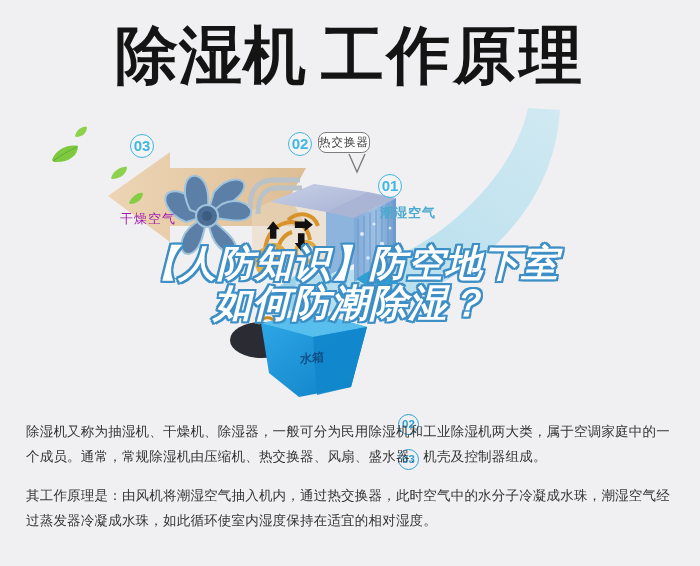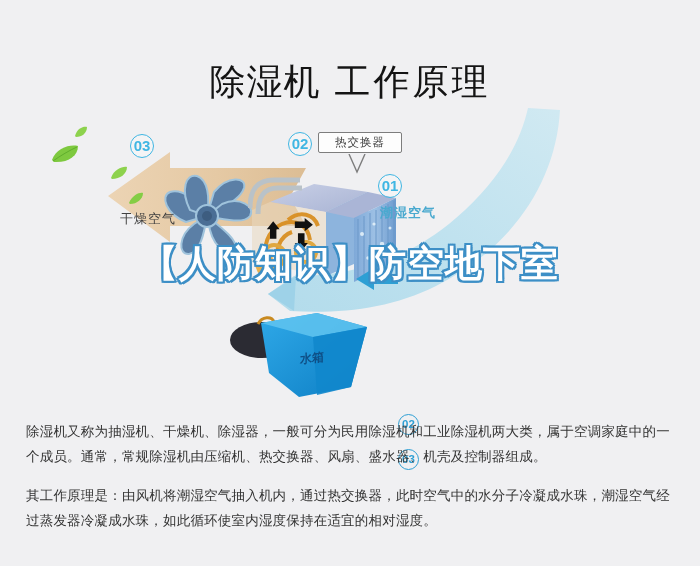--- a/index.html
+++ b/index.html
@@ -11,23 +11,23 @@
     position:relative;
   }
   .page{position:relative;width:700px;height:566px;background:#f0f0f2;}
 
   
   .title-wrap{
     position:absolute;left:0;top:24px;width:700px;
     text-align:center;
   }
   .title-wrap .t1,.title-wrap .t2{
-    font-size:36px;font-weight:normal;color:#141414;
+    font-size:63px;font-weight:bold;color:#141414;
     letter-spacing:1px;line-height:1;
-    display:inline-block;vertical-align:baseline;margin-top:40px;
+    display:inline-block;vertical-align:baseline;
   }
   .title-wrap .t2{margin-left:14px;letter-spacing:3px;text-align:center;}
 
   
   .stage{position:absolute;left:0;top:118px;width:700px;height:290px;}
 
   
   .swoosh{position:absolute;right:120px;top:-10px;width:320px;height:210px;overflow:visible;}
 
   
@@ -59,27 +59,27 @@
     color:#3fb6e3;
     width:22px;height:22px;line-height:21px;text-align:center;
     border:1.6px solid #3fb6e3;border-radius:50%;
     background:rgba(255,255,255,0.25);
     font-family:"Liberation Sans",sans-serif;
   }
   .cap{
     position:absolute;font-size:13px;color:#4aa9cf;white-space:nowrap;
     letter-spacing:1px;
   }
-  .cap-dry{color:#404040;font-family:Liberation Serif, serif;}
+  .cap-dry{color:#a21caf;font-family:Liberation Serif, serif;}
 
   .bubble{
     position:absolute;
-    border:1.4px solid #7d7d7d;border-radius:2px;
+    border:1.4px solid #7d7d7d;border-radius:8px;
     background:rgba(255,255,255,0.85);
-    padding:2px 16px;font-size:11.5px;color:#3d3d3d;white-space:nowrap;
+    padding:2px 0;font-size:11.5px;color:#3d3d3d;white-space:nowrap;
     letter-spacing:1px;
   }
   .bubble-tail{
     position:absolute;width:0;height:0;
   }
 
   
   .bullets{position:absolute;left:398px;top:296px;width:300px;}
   .bullet-row{
     display:flex;align-items:center;margin-bottom:14px;
@@ -90,21 +90,21 @@
     text-align:center;border:1.5px solid #2e9fd4;border-radius:50%;
     color:#2e9fd4;font-size:11.5px;font-weight:bold;margin-right:7px;flex:0 0 auto;
   }
 
   
   .overlay{
     position:absolute;left:0;top:244px;width:700px;text-align:center;
     pointer-events:none;
   }
   .ol-line{
-    font-size:37px;font-weight:bold;
+    font-size:37px;font-weight:bold;font-style:italic;
     color:#ffffff;
     line-height:1.06;
     letter-spacing:1px;
     -webkit-text-stroke:3.2px #3d8fc6;
     paint-order:stroke fill;
     text-shadow:
        2px 0 0 #3d8fc6,-2px 0 0 #3d8fc6,
        0 2px 0 #3d8fc6,0 -2px 0 #3d8fc6,
        2px 2px 0 #3d8fc6,-2px 2px 0 #3d8fc6,
        2px -2px 0 #3d8fc6,-2px -2px 0 #3d8fc6;
@@ -276,20 +276,21 @@
       </div>
       <div class="bullet-row">
         <span class="bnum">03</span>
       </div>
     </div>
 
   </div>
 
   <div class="overlay">
     <div class="ol-line l1">【人防知识】防空地下室</div>
+    <div class="ol-line l2">如何防潮除湿？</div>
   </div>
 
   <div class="body-copy">
     <p class="para">除湿机又称为抽湿机、干燥机、除湿器，一般可分为民用除湿机和工业除湿机两大类，属于空调家庭中的一个成员。通常，常规除湿机由压缩机、热交换器、风扇、盛水器、机壳及控制器组成。</p>
     <p class="para">其工作原理是：由风机将潮湿空气抽入机内，通过热交换器，此时空气中的水分子冷凝成水珠，潮湿空气经过蒸发器冷凝成水珠，如此循环使室内湿度保持在适宜的相对湿度。</p>
   </div>
 
 </div>
 
 </body></html>

